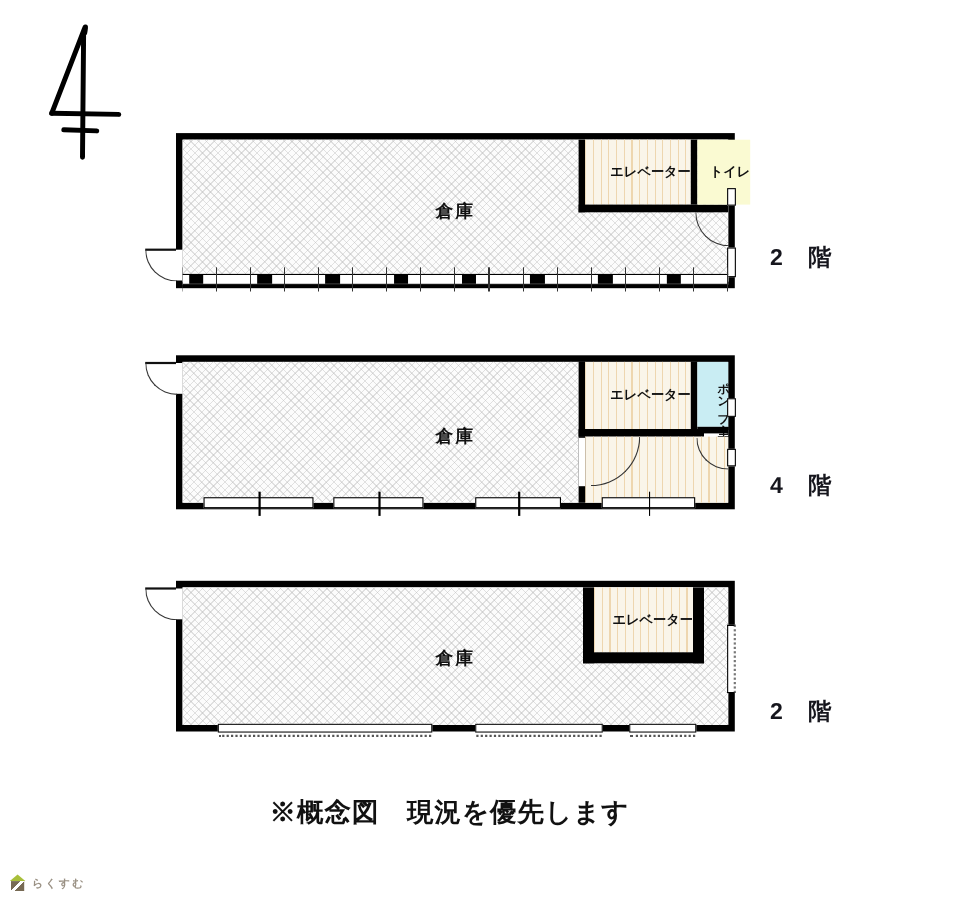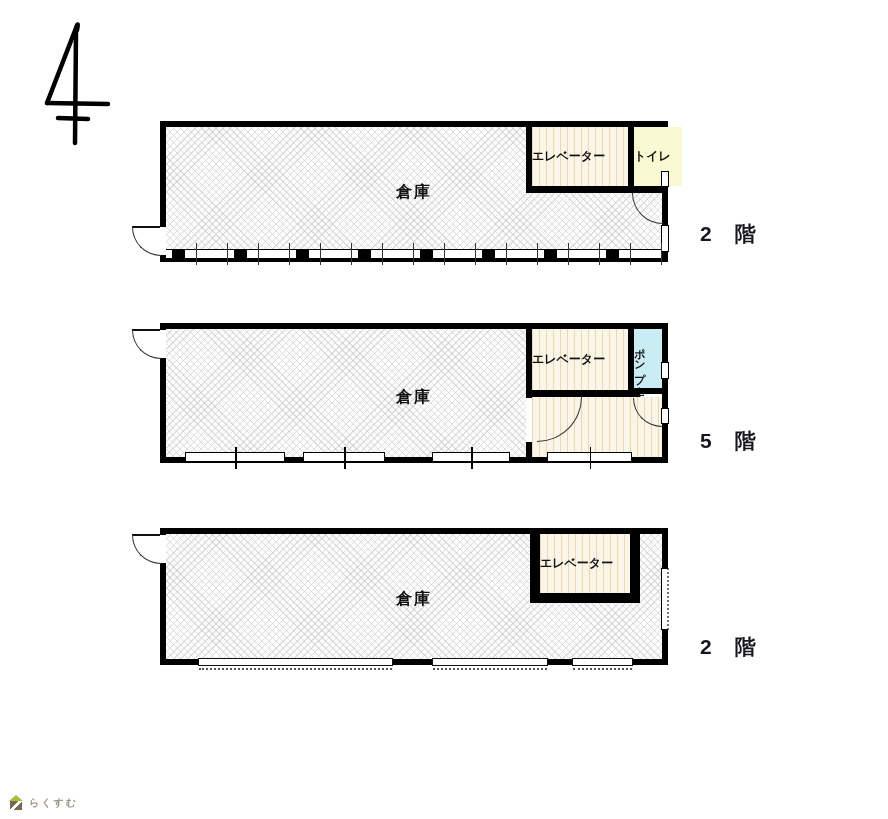--- a/index.html
+++ b/index.html
@@ -9,21 +9,21 @@
 
   
   .floor{position:absolute;width:508px;border:6px solid #000;box-sizing:border-box;background:#fff;}
   .hatch{position:absolute;inset:0;background-color:#fcfcfc;
     background-image:
       repeating-linear-gradient(45deg, rgba(185,185,185,.42) 0 1px, transparent 1px 5px),
       repeating-linear-gradient(-45deg, rgba(185,185,185,.42) 0 1px, transparent 1px 5px);}
   .stripes{background-color:#faf5e9;
     background-image:repeating-linear-gradient(90deg,#eed6af 0 1px, transparent 1px 7px);}
   .wall{position:absolute;background:#000;}
-  .room{position:absolute;display:flex;align-items:center;justify-content:flex-start;}
+  .room{position:absolute;display:flex;align-items:center;justify-content:flex-end;}
   .room-label{font-size:12px;font-weight:600;white-space:nowrap;letter-spacing:0;}
   .wh-label{position:absolute;left:0;width:496px;text-align:center;
             font-size:16px;font-weight:700;letter-spacing:2px;}
   .toilet{background:#fafad2;}
   .pump{background:#c9edf3;}
   .pump-label{writing-mode:vertical-rl;text-orientation:upright;font-size:11px;font-weight:600;line-height:1;}
 
   
   .arc{position:absolute;border:0 solid #333;}
   .arc-bl{border-left:1.5px solid #333;border-bottom:1.5px solid #333;border-bottom-left-radius:100% 100%;}
@@ -137,21 +137,21 @@
     <div class="win" style="left:137px;top:123px;width:82px;height:10px">
         <div class="tick"></div>
       </div>
     <div class="win" style="left:266px;top:123px;width:78px;height:10px">
         <div class="tick"></div>
       </div>
     <div class="win" style="left:381px;top:123px;width:85px;height:10px">
         <div class="tick"></div>
       </div>
   </div>
-  <div class="floor-tag" style="left:700px;top:427px">5　階</div>
+  <div class="floor-tag" style="left:700px;top:427px">4　階</div>
 
   <div class="floor" style="left:160px;top:528px;height:137px">
     <div class="hatch"></div>
 
     <div class="wh-label" style="top:55px">倉庫</div>
 
     <div class="wall" style="left:364px;top:0;width:10px;height:69px"></div>
     <div class="room stripes" style="left:374px;top:0;width:90px;height:59px">
       <span class="room-label">エレベーター</span>
     </div>
@@ -169,20 +169,21 @@
       </div>
     <div class="shutter" style="left:266px;top:124px;width:116px;height:8px">
         <div class="dash"></div>
       </div>
     <div class="shutter" style="left:406px;top:124px;width:61px;height:8px">
         <div class="dash"></div>
       </div>
   </div>
   <div class="floor-tag" style="left:700px;top:633px">2　階</div>
 
+  <div class="note" style="left:245px;top:722px">※概念図　現況を優先します</div>
 
   <div class="logo" style="left:8px;top:795px">
     <div class="house">
       <div class="roof"></div>
         <div class="body"></div>
     </div>
     <span class="logo-text">らくすむ</span>
   </div>
 
 </div>

